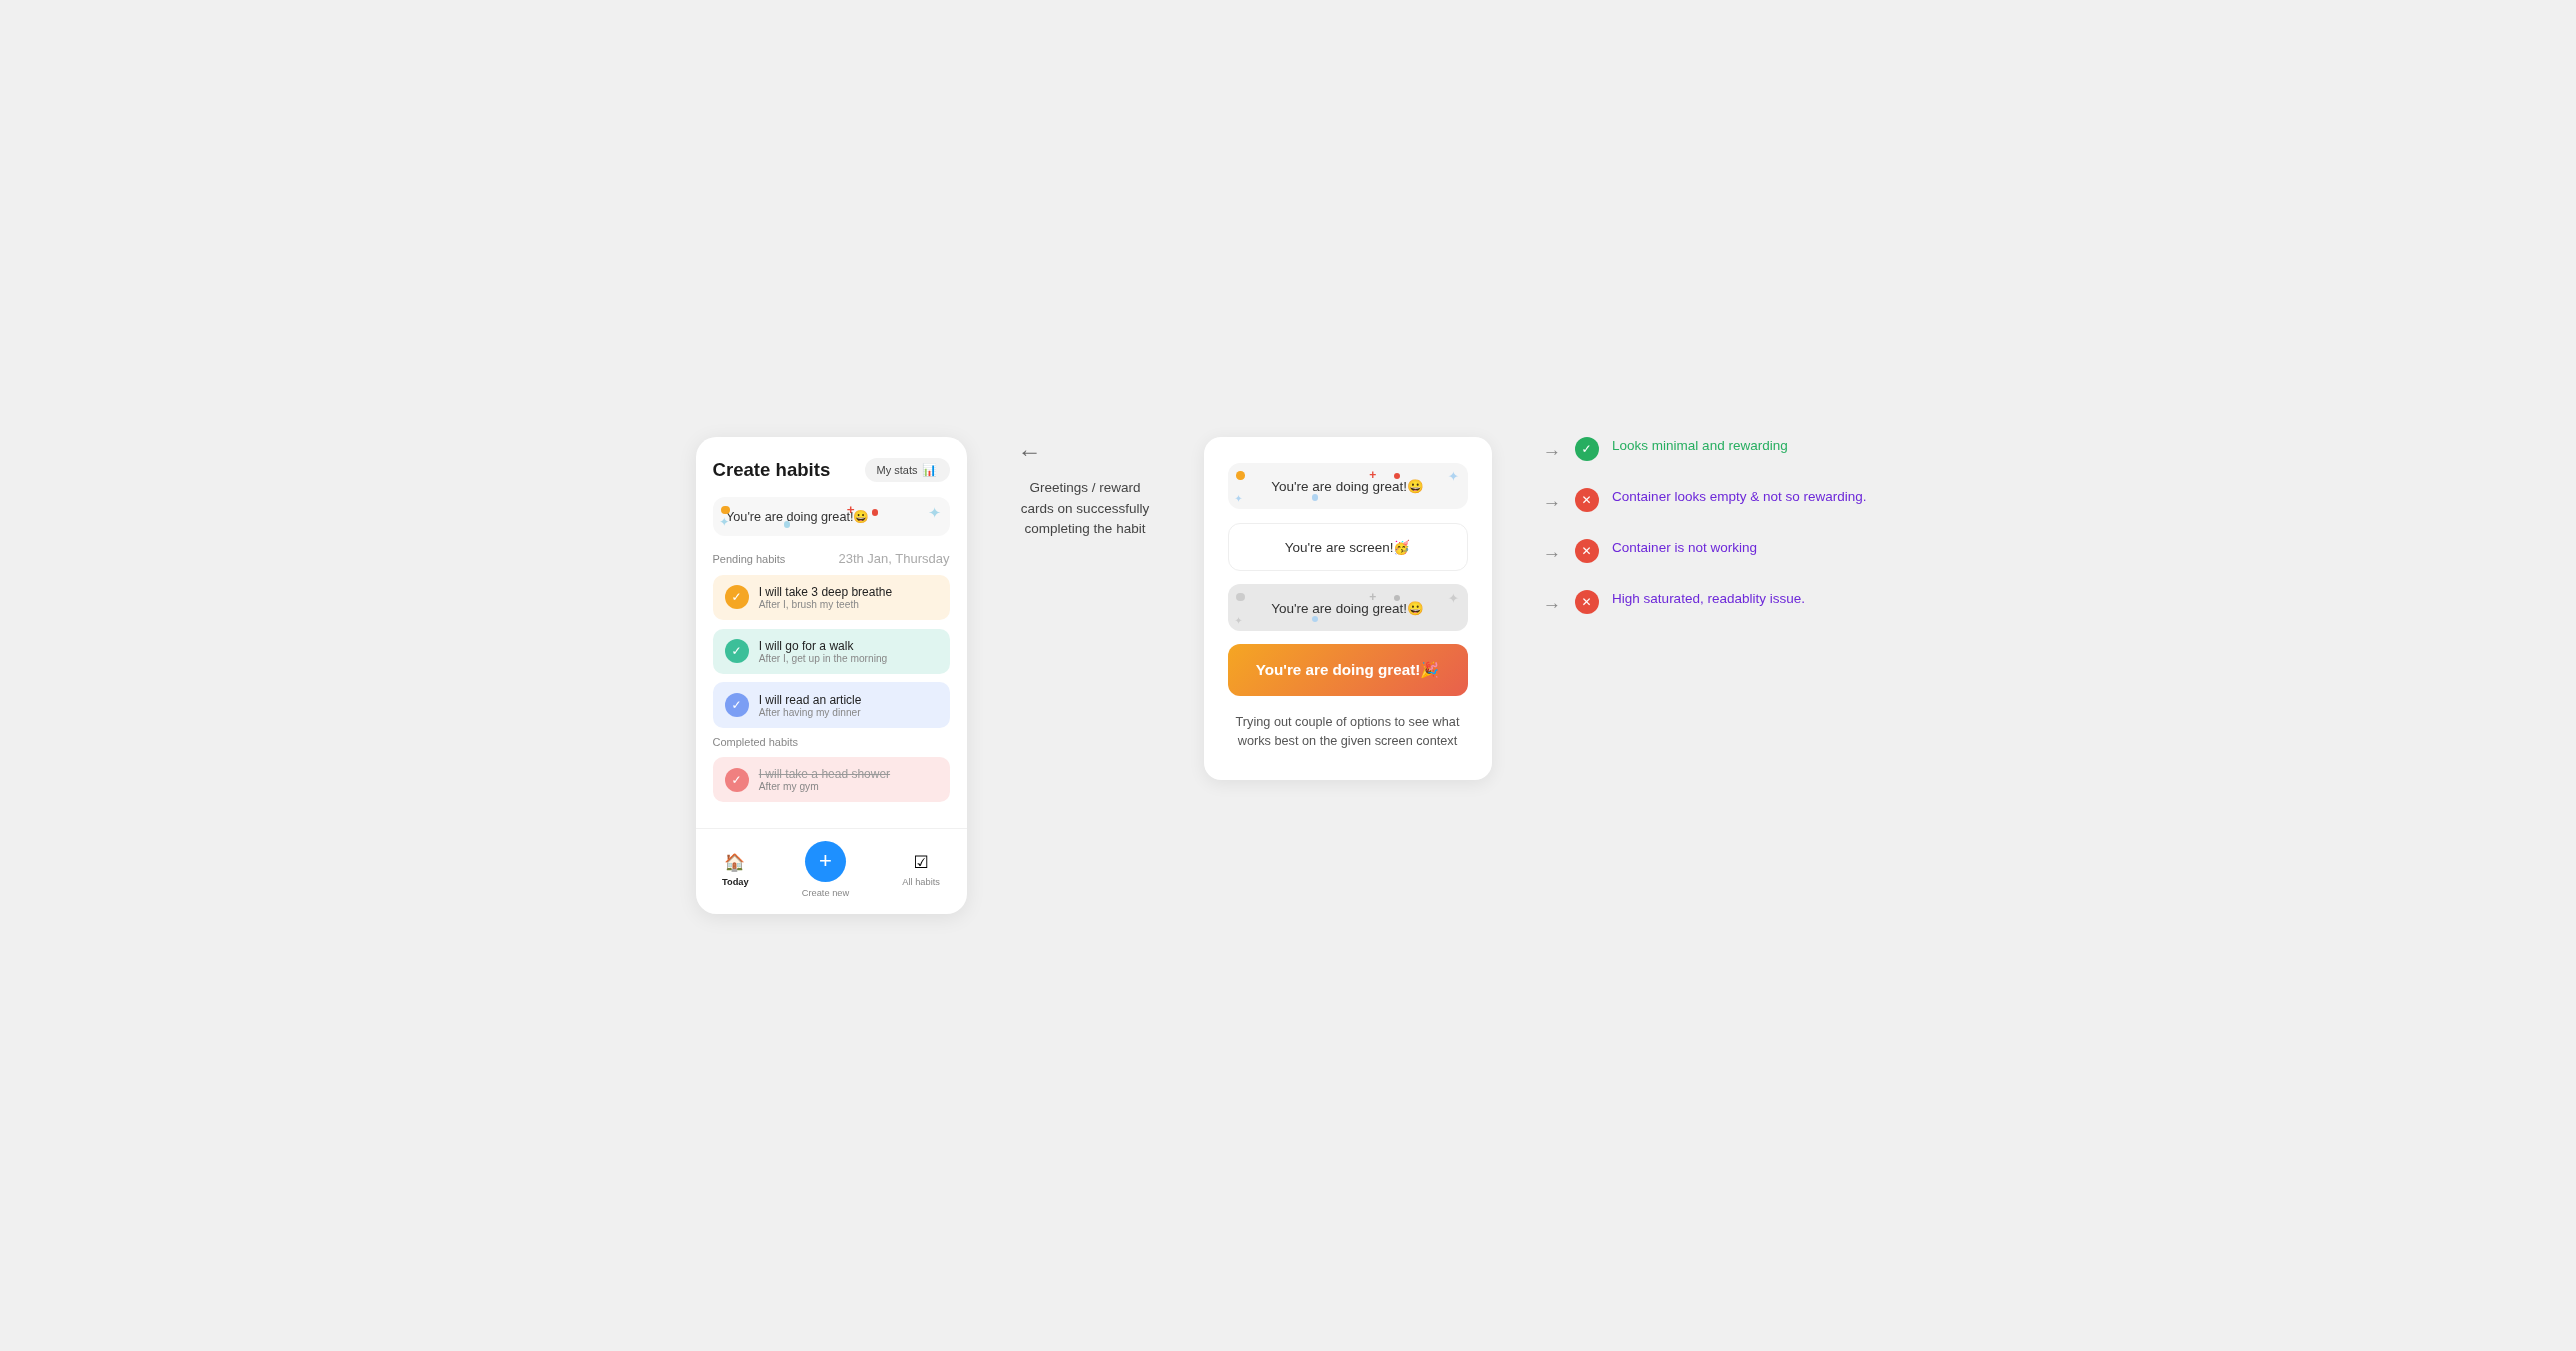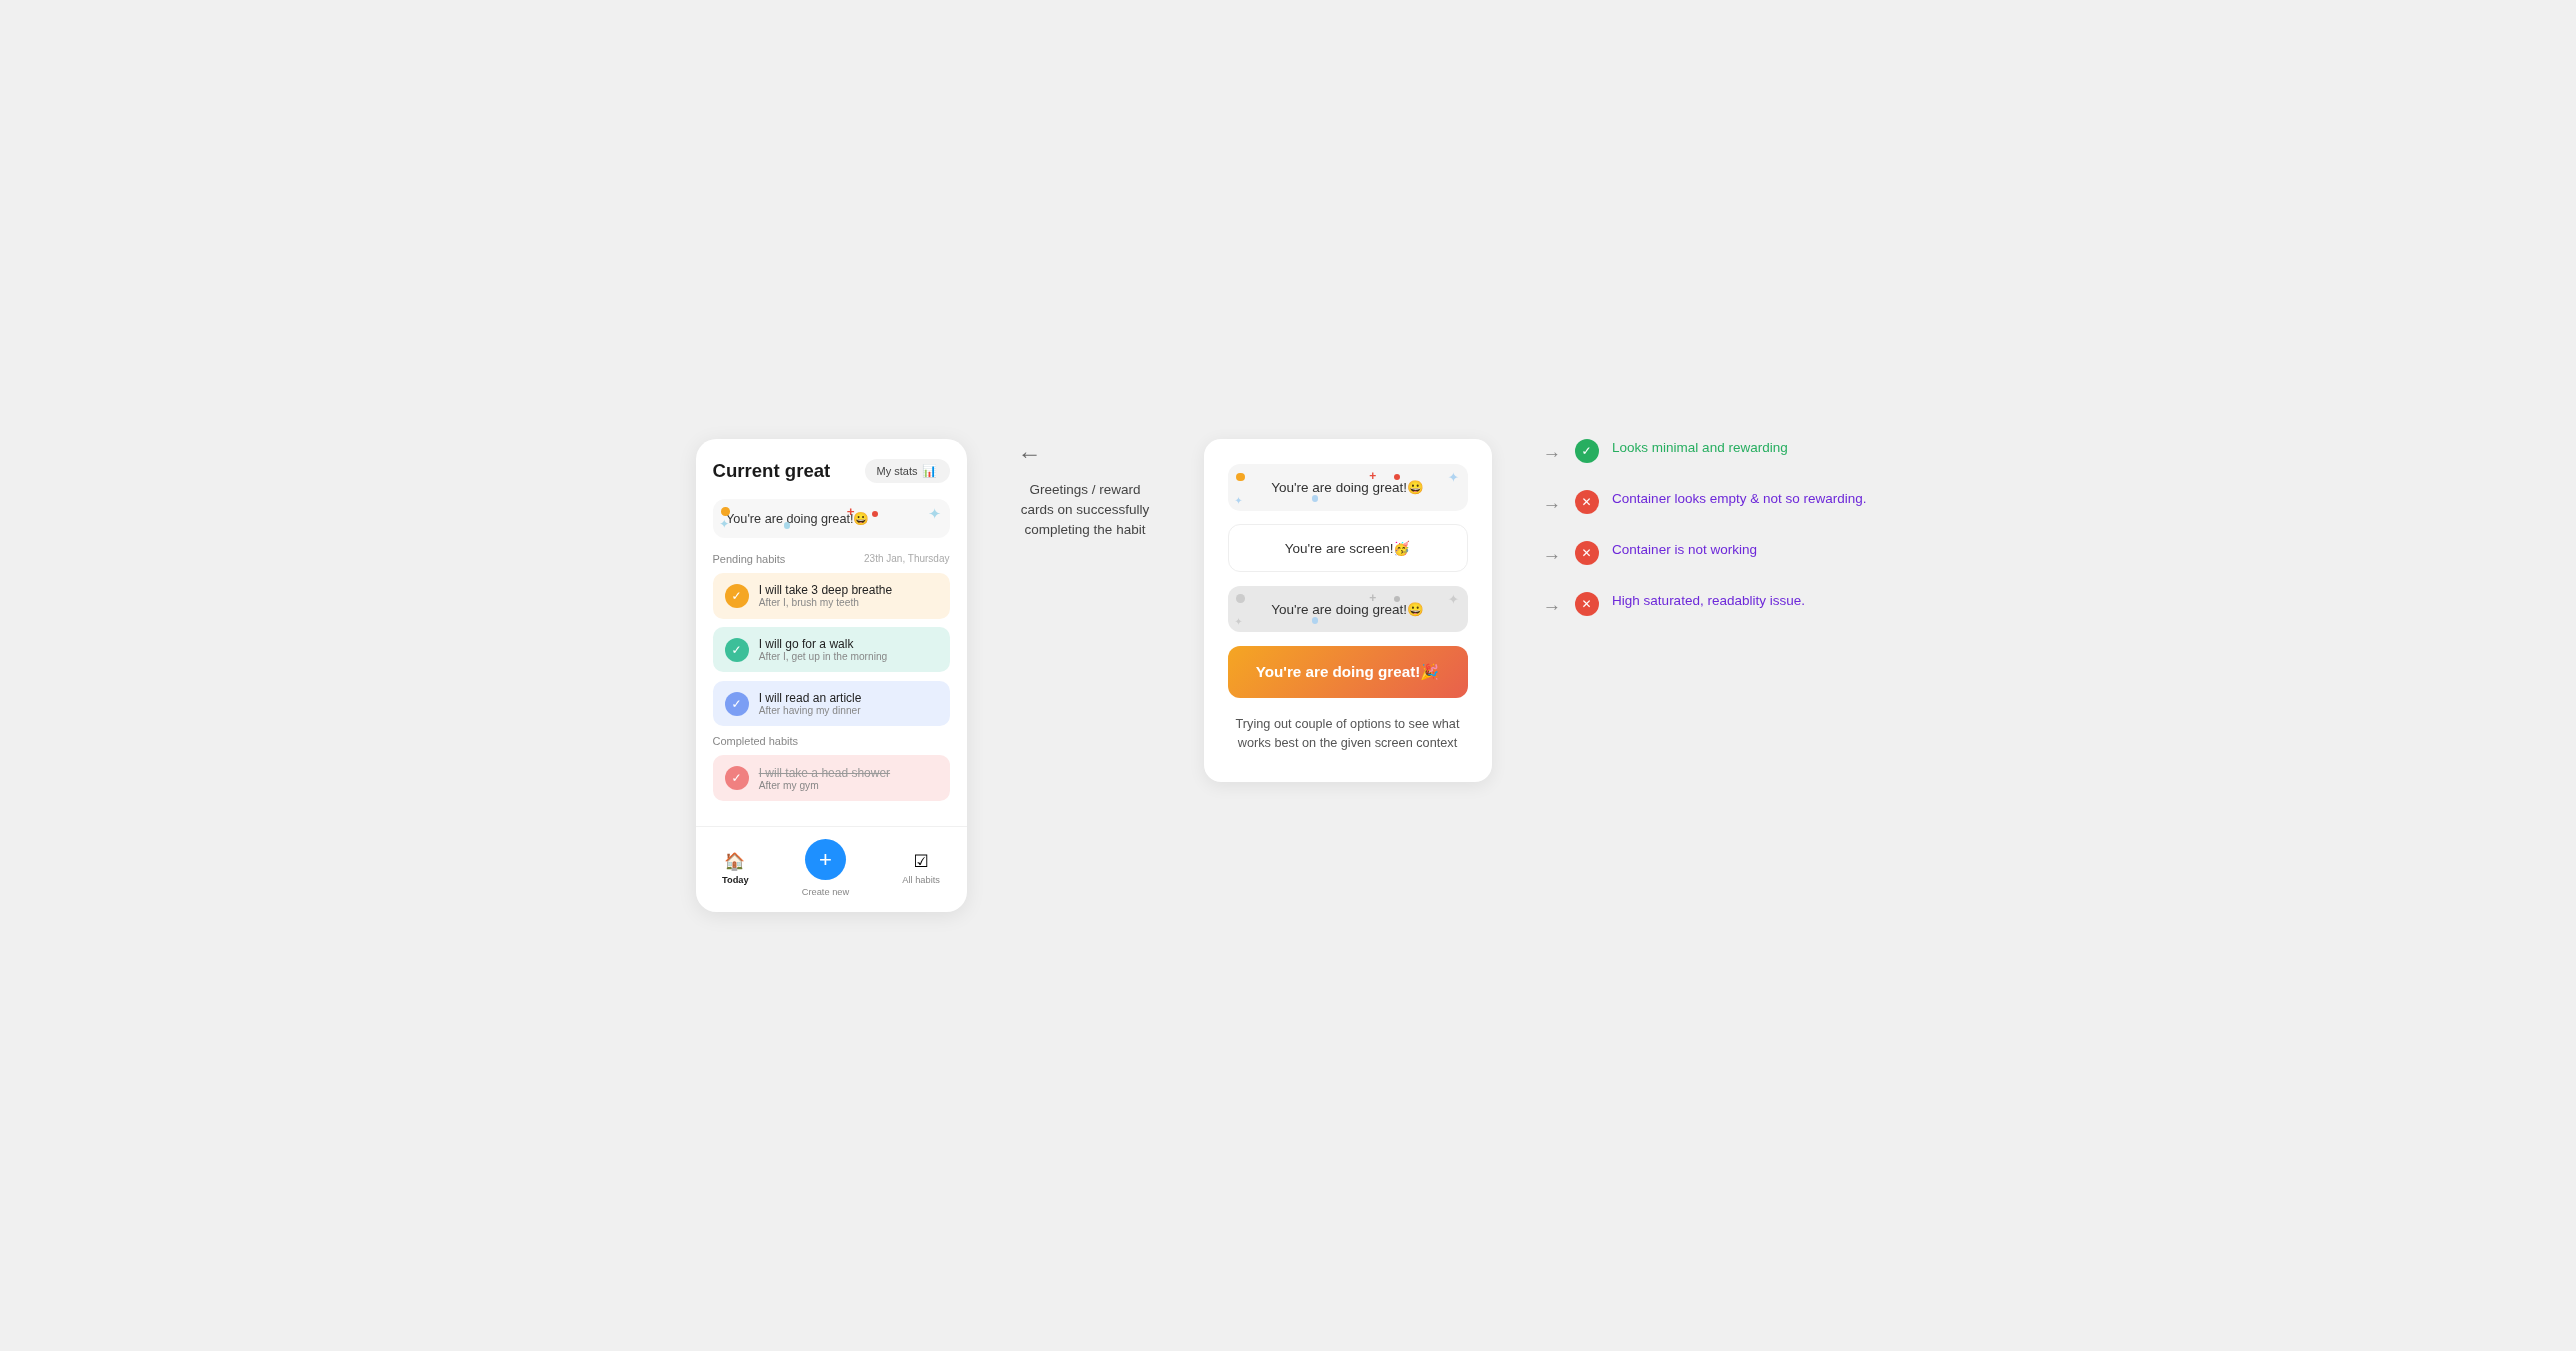--- a/index.html
+++ b/index.html
@@ -91,21 +91,21 @@
     
     .section-label {
       font-size: 11px;
       color: #888;
       margin-bottom: 8.5px;
       display: flex;
       justify-content: space-between;
       align-items: center;
     }
     .section-date {
-      font-size: 10px;
+      font-size: 13px;
       color: #aaa;
     }
 
     
     .habit-item {
       border-radius: 10.2px;
       padding: 10.2px 12px;
       margin-bottom: 8.5px;
       display: flex;
       align-items: center;
@@ -295,21 +295,21 @@
     .feedback-text.red   { color: #6d28d9; }
   </style>
 </head>
 <body>
 
 <div class="page-wrapper">
 
   <div class="phone-card">
     <div class="phone-body">
       <div class="phone-header">
-        <span class="phone-title">Current great</span>
+        <span class="phone-title">Create habits</span>
         <button class="my-stats-btn">
           <span>My stats</span>
           <span class="bar-icon">📊</span>
         </button>
       </div>
 
       <div class="greeting-card">
         <span class="confetti-dot dot-orange"></span>
         <span class="star-sign2">✦</span>
         <span class="plus-sign">+</span>

